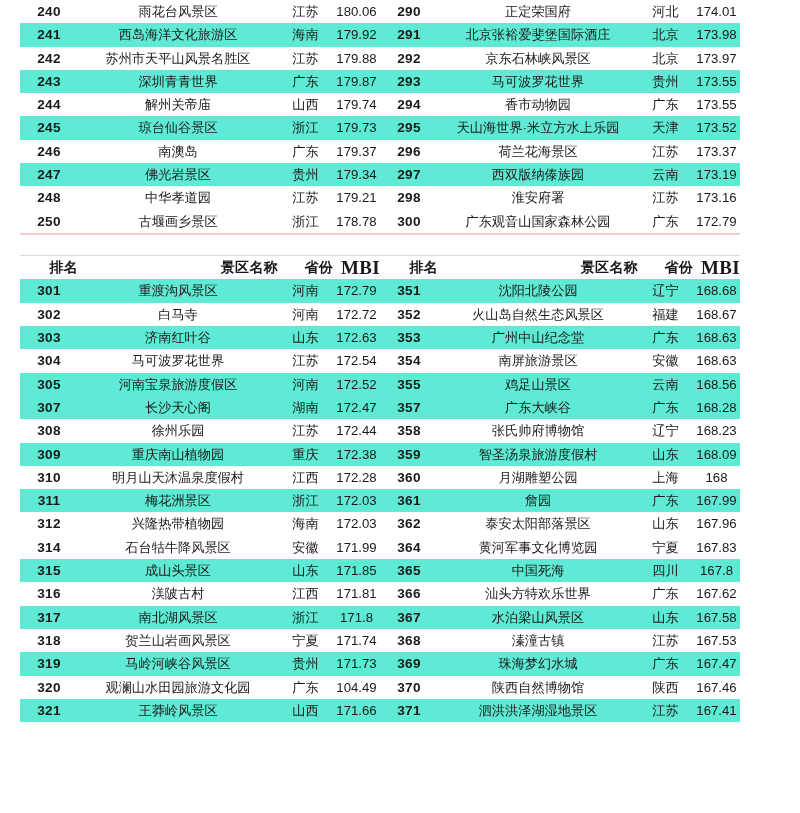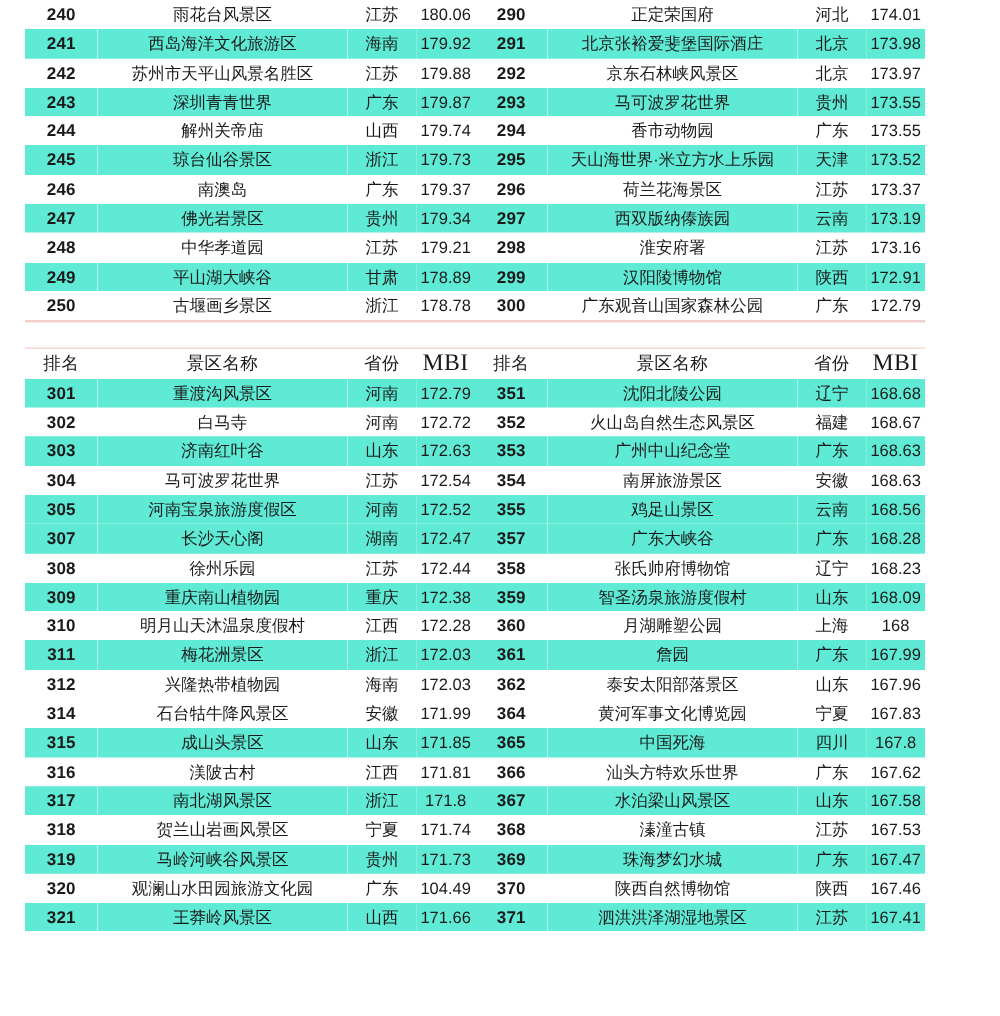--- a/index.html
+++ b/index.html
@@ -65,23 +65,23 @@
     text-align: center;
     font-size: 13.2px;
   }
   td.mbi {
     text-align: center;
     font-size: 13.2px;
   }
 
   
   thead th {
-    font-weight: normal;
+    font-weight: bold;
     font-size: 14px;
-    text-align: center;
+    text-align: right;
     height: 26px;
     line-height: 26px;
     background: #ffffff;
     letter-spacing: 0.3px;
   }
   th.h-mbi { font-family: "Liberation Serif", "DejaVu Serif", serif; font-size: 19px; }
 
   .rule-top {
     width: 720px;
     height: 1.6px;
@@ -200,30 +200,20 @@
           </tr>
           <tr class="row-odd">
             <td class="rank">248</td>
             <td class="name">中华孝道园</td>
             <td class="prov">江苏</td>
             <td class="mbi">179.21</td>
             <td class="rank">298</td>
             <td class="name">淮安府署</td>
             <td class="prov">江苏</td>
             <td class="mbi">173.16</td>
-          </tr>
-          <tr class="row-even">
-            <td class="rank">249</td>
-            <td class="name">平山湖大峡谷</td>
-            <td class="prov">甘肃</td>
-            <td class="mbi">178.89</td>
-            <td class="rank">299</td>
-            <td class="name">汉阳陵博物馆</td>
-            <td class="prov">陕西</td>
-            <td class="mbi">172.91</td>
           </tr>
           <tr class="row-odd">
             <td class="rank">250</td>
             <td class="name">古堰画乡景区</td>
             <td class="prov">浙江</td>
             <td class="mbi">178.78</td>
             <td class="rank">300</td>
             <td class="name">广东观音山国家森林公园</td>
             <td class="prov">广东</td>
             <td class="mbi">172.79</td>

